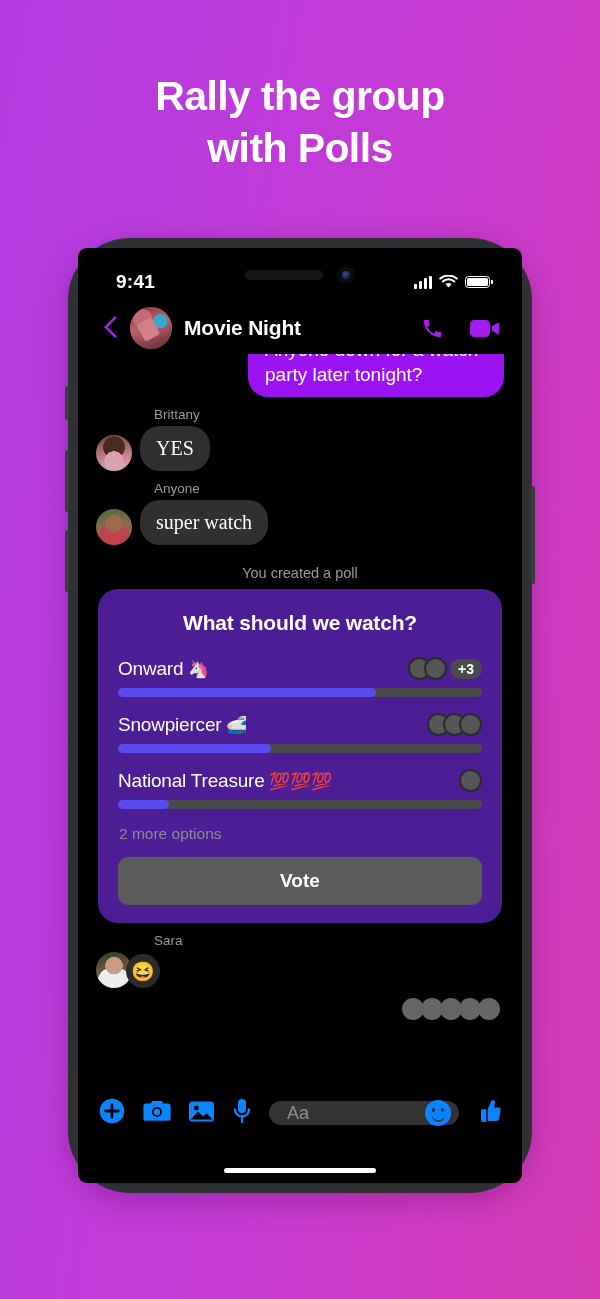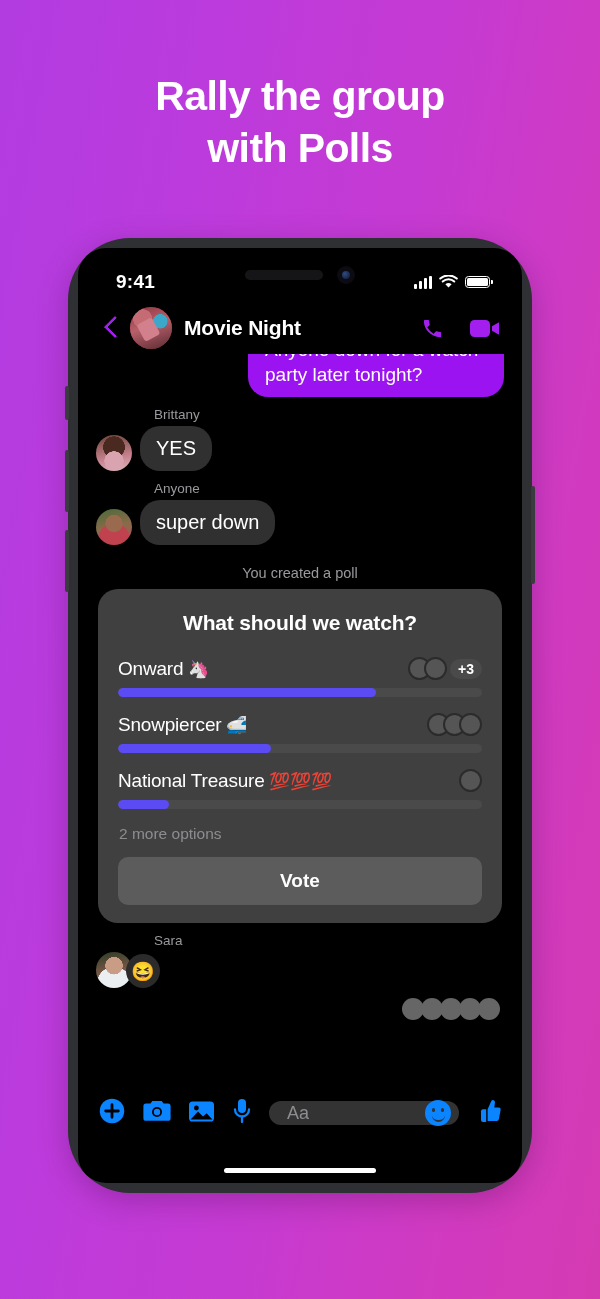--- a/index.html
+++ b/index.html
@@ -23,21 +23,21 @@
   .phone {
     position:absolute; left:68px; top:238px;
     width:464px; height:955px;
     background:#2f3033;
     border-radius:62px;
     padding:10px;
     box-shadow:0 8px 30px rgba(60,0,70,0.28);
   }
   .screen {
     position:relative; width:100%; height:100%;
-    background:#000; border-radius:28px; overflow:hidden;
+    background:#000; border-radius:9px; overflow:hidden;
   }
   .side-btn { position:absolute; background:#3a3b3f; border-radius:2px; }
   .sb-silent { left:-3px; top:148px; width:4px; height:34px; }
   .sb-volup  { left:-3px; top:212px; width:4px; height:62px; }
   .sb-voldn  { left:-3px; top:292px; width:4px; height:62px; }
   .sb-power  { right:-3px; top:248px; width:4px; height:98px; }
 
   
   .island { position:absolute; top:18px; left:0; width:100%; display:flex;
             justify-content:center; align-items:center; gap:14px; z-index:6; }
@@ -87,31 +87,31 @@
   .ic-video { width:30px; height:21px; }
 
   
   .convo { position:absolute; top:106px; left:0; right:0; bottom:96px;
            overflow:hidden; padding:0 18px; }
   .row { display:flex; align-items:flex-end; }
   .sender { color:#9a9a9e; font-size:13.5px; margin:10px 0 4px 58px; }
   .mini-av { width:36px; height:36px; border-radius:50%; flex:none; margin-right:8px;
              overflow:hidden; position:relative; background:#444; }
   .bubble-in { background:#303030; color:#fff; border-radius:20px;
-               padding:10px 16px; font-size:20px; max-width:260px; line-height:1.25; }
+               padding:10px 16px; font-size:20px; max-width:260px; line-height:1.25;font-family:Liberation Serif, serif; }
   .bubble-out { background:#9b13f0; color:#fff; border-radius:20px;
                 padding:10px 17px; font-size:19px; line-height:1.3;
                 max-width:256px; margin-left:auto; }
   .out-wrap { display:flex; }
   .clip-top { border-top-left-radius:0; border-top-right-radius:0; margin-top:-26px; }
 
   .poll-note { text-align:center; color:#9a9a9e; font-size:14.5px; margin:20px 0 8px; }
 
   
-  .poll { background:#404040; border-radius:20px; padding:22px 20px 18px;
+  .poll { background:#4c1d95; border-radius:20px; padding:22px 20px 18px;
           margin:0 2px; }
   .poll-title { color:#fff; font-size:21px; font-weight:bold; text-align:center;
                 margin-bottom:22px; letter-spacing:-0.2px; }
   .opt { margin-bottom:16px; }
   .opt-top { display:flex; align-items:center; justify-content:space-between;
              margin-bottom:8px; }
   .opt-label { color:#fff; font-size:19px; letter-spacing:-0.2px; }
   .opt-label .em { font-size:17px; }
   .voters { display:flex; align-items:center; }
   .voters .va { width:23px; height:23px; border-radius:50%; border:2px solid #2b2b2b;
@@ -241,21 +241,21 @@
 
       <div class="sender">Brittany</div>
       <div class="row">
         <div class="mini-av f-brittany"></div>
         <div class="bubble-in">YES</div>
       </div>
 
       <div class="sender">Anyone</div>
       <div class="row">
         <div class="mini-av f-rommel"></div>
-        <div class="bubble-in">super down</div>
+        <div class="bubble-in">super watch</div>
       </div>
 
       <div class="poll-note">You created a poll</div>
 
       <div class="poll">
         <div class="poll-title">What should we watch?</div>
 
         <div class="opt">
           <div class="opt-top">
             <div class="opt-label">

